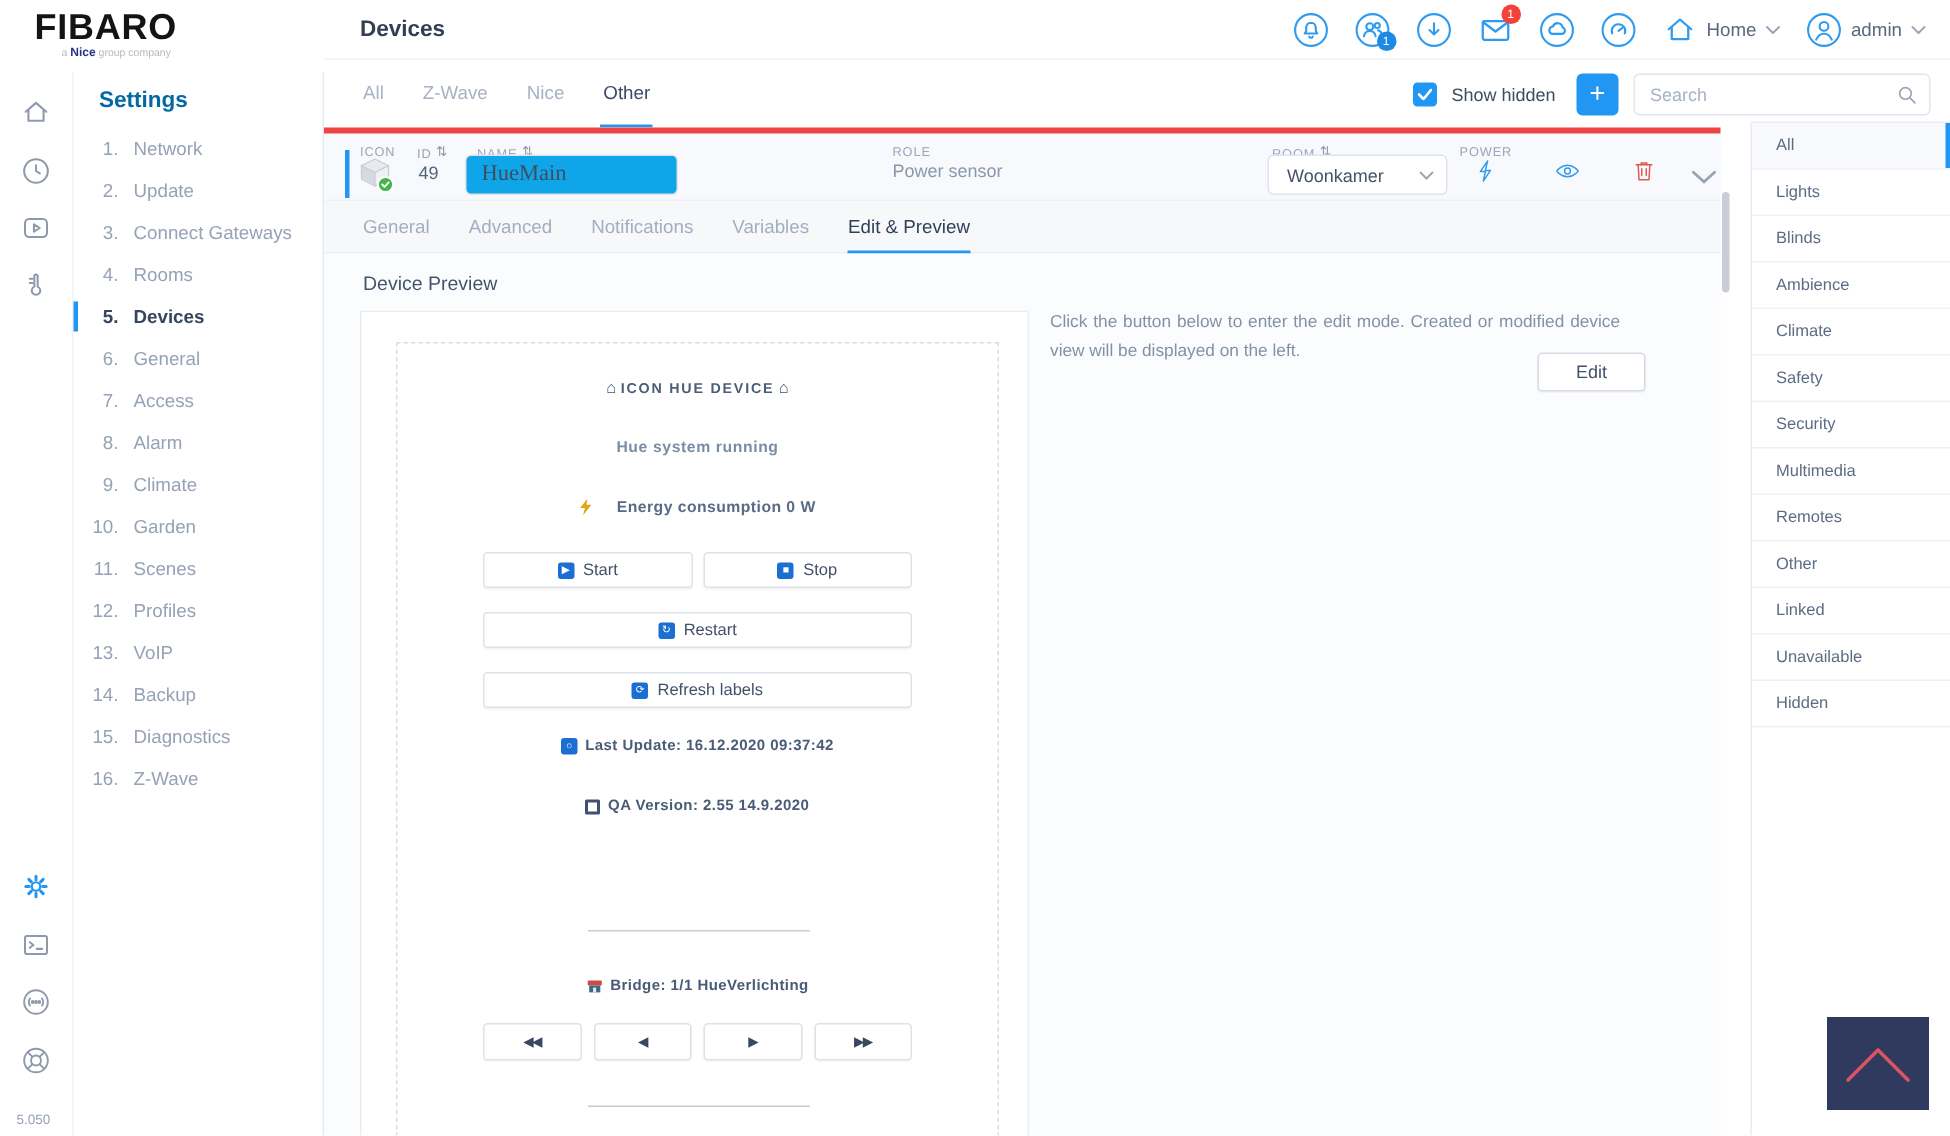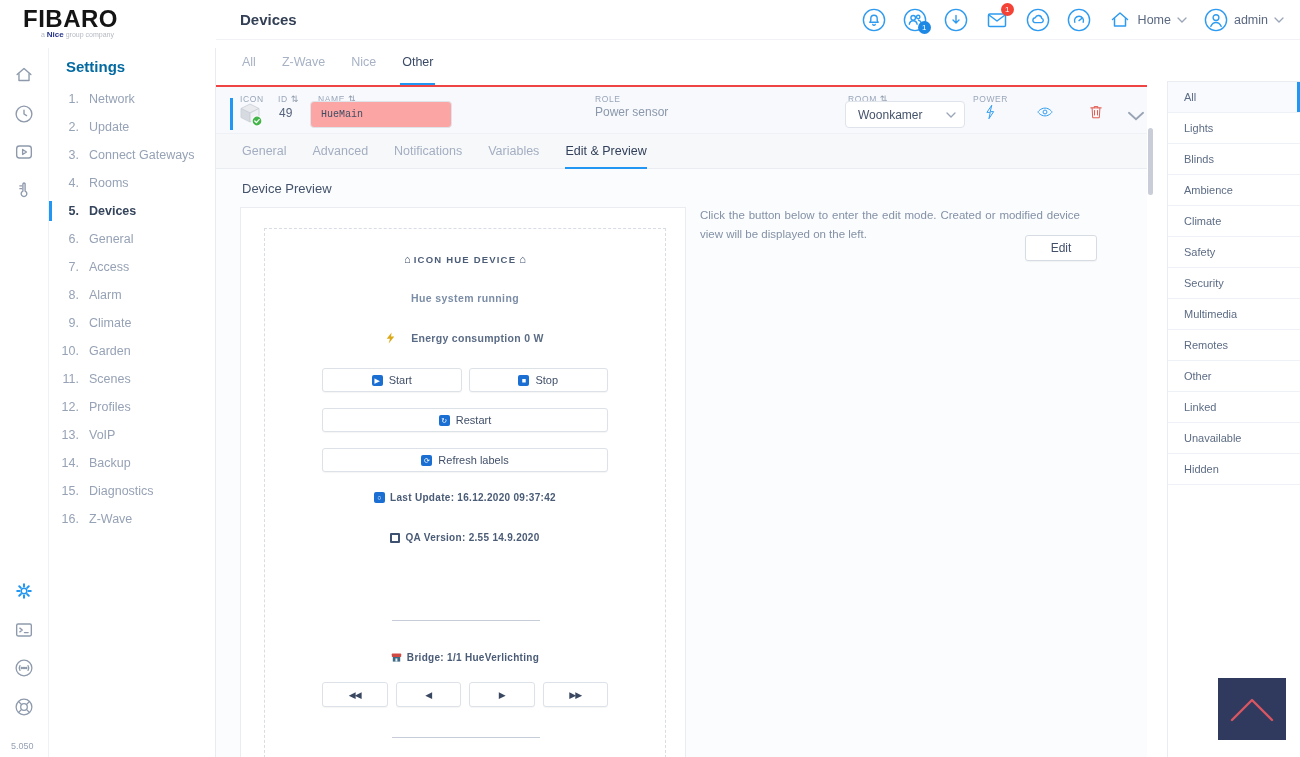--- a/index.html
+++ b/index.html
@@ -48,28 +48,28 @@
   .toolbar-right { margin-left:auto; display:flex; align-items:center; gap:10px; padding-right:13px; }
   .checkbox { width:16px; height:16px; background:#2196f3; border-radius:3px; display:flex; align-items:center; justify-content:center; cursor:pointer; }
   .cb-label { font-size:12px; color:#3f4d63; margin-right:4px; cursor:pointer; }
   .add-btn { width:28px; height:28px; background:#2196f3; border-radius:4px; color:#fff; font-size:18px; font-weight:400; display:flex; align-items:center; justify-content:center; cursor:pointer; }
   .search-box { width:198px; height:28px; border:1px solid #e1e5ec; border-radius:4px; display:flex; align-items:center; padding:0 8px 0 10px; background:#fff; }
   .search-box input { border:none; outline:none; flex:1; font-size:12px; color:#5a6880; font-family:inherit; background:transparent; }
   .search-box input::placeholder { color:#a7b2c4; }
   .search-box svg { width:14px; height:14px; color:#9aa5b8; }
 
   
-  .table-band { position:absolute; left:216px; width:931px; top:85px; height:48px; background:#f7f9fc; border-top:2px solid #ef4444; }
+  .table-band { position:absolute; left:216px; width:931px; top:85px; height:48px; background:#f7f9fc; border-top:4px solid #ef4444; }
   .th { position:absolute; top:7px; font-size:8.5px; letter-spacing:.6px; color:#9aa6ba; font-weight:400; display:flex; gap:3px; align-items:center; }
   .sort-glyph { font-size:9px; color:#8e9aac; }
   .c-icon{left:24px} .c-id{left:62px} .c-name{left:102px} .c-role{left:379px} .c-room{left:632px} .c-power{left:757px}
   .row-bar { position:absolute; left:14px; top:11px; width:3px; height:32px; background:#2196f3; }
   .row-cube { position:absolute; left:22px; top:15px; width:26px; height:26px; cursor:pointer; }
   .row-id { position:absolute; left:63px; top:19px; font-size:12px; color:#55637c; }
-  .name-input { position:absolute; left:94px; top:14px; width:142px; height:27px; border:1px solid #dfe3ea; border-radius:4px; background:#fca5a5; font-size:10px; color:#3f4d63; padding:0 10px; outline:none; font-family:Liberation Mono, monospace; }
+  .name-input { position:absolute; left:94px; top:14px; width:142px; height:27px; border:1px solid #dfe3ea; border-radius:4px; background:#0ea5e9; font-size:15px; color:#3f4d63; padding:0 10px; outline:none; font-family:Liberation Serif, serif; }
   .row-role { position:absolute; left:379px; top:18px; font-size:12px; color:#8b98ac; }
   .room-select { position:absolute; left:629px; top:14px; width:120px; height:27px; border:1px solid #dfe3ea; border-radius:4px; background:#fff; display:flex; align-items:center; font-size:12px; color:#45536a; padding:0 8px 0 12px; cursor:pointer; }
   .room-select .chev { margin-left:auto; }
   .act { position:absolute; top:16px; width:18px; height:18px; cursor:pointer; }
   .act svg { width:18px; height:18px; display:block; }
   .a-power{left:766px;color:#2e9bf0} .a-eye{left:820px;color:#2e9bf0} .a-trash{left:871px;color:#e2574c} .a-expand{left:911px;top:20px;color:#98a3b5}
 
   
   .subtab-band { position:absolute; left:216px; width:931px; top:133px; height:36px; background:#f7f8fa; border-top:1px solid #eef1f5; border-bottom:1px solid #e9edf2; display:flex; gap:26px; padding-left:26px; }
   .subtab { display:flex; align-items:center; font-size:12.5px; color:#a3aec1; border-bottom:2px solid transparent; margin-bottom:-1px; cursor:pointer; }
@@ -336,20 +336,36 @@
         <div class="tab">
           <span>Z-Wave</span>
         </div>
         <div class="tab">
           <span>Nice</span>
         </div>
         <div class="tab active">
           <span>Other</span>
         </div>
       </div>
+    <div class="toolbar-right">
+      <div class="checkbox">
+        <svg viewBox="0 0 10 8" width="10" height="8" fill="none" stroke="#fff" stroke-width="1.8" stroke-linecap="round" stroke-linejoin="round">
+            <path d="M1 4l3 3 5-6"></path>
+          </svg>
+      </div>
+      <span class="cb-label">Show hidden</span>
+      <div class="add-btn">+</div>
+      <div class="search-box">
+        <input placeholder="Search" style="">
+        <svg viewBox="0 0 20 20" fill="none" stroke="currentColor" stroke-width="1.6" stroke-linecap="round">
+            <circle cx="9" cy="9" r="5.5"></circle>
+            <path d="M13.5 13.5L18 18"></path>
+          </svg>
+      </div>
+    </div>
   </div>
 
   <div class="table-band">
     <div class="th c-icon">
         <span>ICON</span>
       </div>
     <div class="th c-id">
         <span>ID</span>
         <span class="sort-glyph">⇅</span>
       </div>

